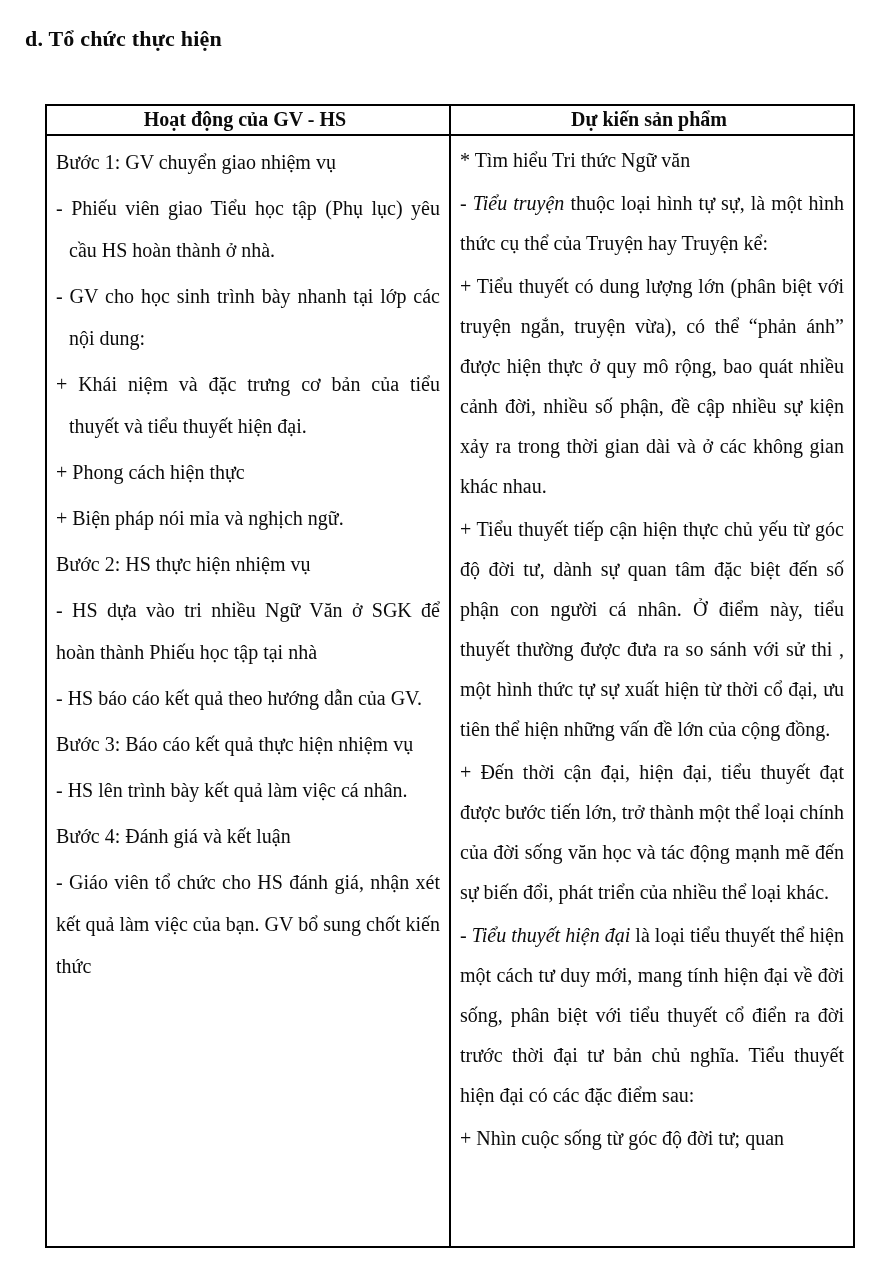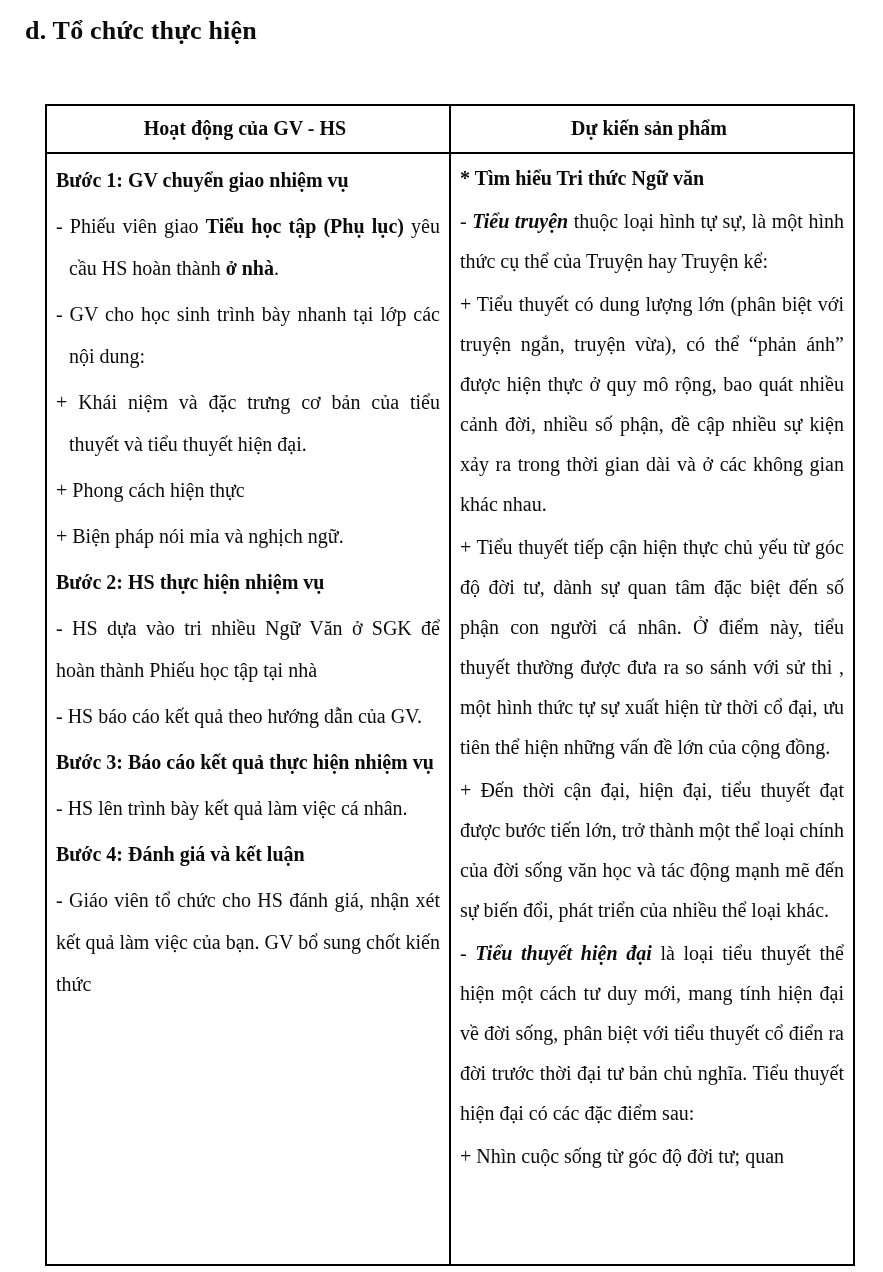--- a/index.html
+++ b/index.html
@@ -12,43 +12,43 @@
     position: relative;
     width: 883px;
     height: 1272px;
     font-family: "Liberation Serif", "DejaVu Serif", serif;
     color: #0b0b0b;
     overflow: hidden;
   }
   .section-title {
     position: absolute;
     left: 25px;
-    top: 16px;
-    font-size: 26px;
+    top: 26px;
+    font-size: 22px;
     font-weight: bold;
     letter-spacing: 0.2px;
   }
   table.activity-table {
     position: absolute;
     left: 45px;
     top: 104px;
     width: 810px;
     border-collapse: collapse;
     table-layout: fixed;
   }
   table.activity-table th,
   table.activity-table td {
     border: 2px solid #000000;
   }
   table.activity-table th {
     font-size: 20px;
     font-weight: bold;
     text-align: center;
     padding: 1px 8px 3px 2px;
-    height: 48px;
+    height: 30px;
   }
   table.activity-table td {
     vertical-align: top;
     padding: 1px 9px 4px 9px;
     height: 1112px;
   }
   td.col-left  { width: 371px; }
   td.col-right { width: 439px; margin-left: 20px; }
 
   td p {
@@ -63,21 +63,21 @@
   }
   
   td.col-left p:nth-child(-n+6) {
     padding-left: 13px;
     text-indent: -13px;
   }
   td.col-right p {
     line-height: 40px;
     margin: 3px 0;
   }
-  .b { font-weight: bold; }
+  .b { font-weight: normal; }
   .i { font-style: italic; }
 </style>
 </head>
 <body>
 
 <div class="section-title">d. Tổ chức thực hiện</div>
 
 <table class="activity-table">
   <thead>
     <tr>

